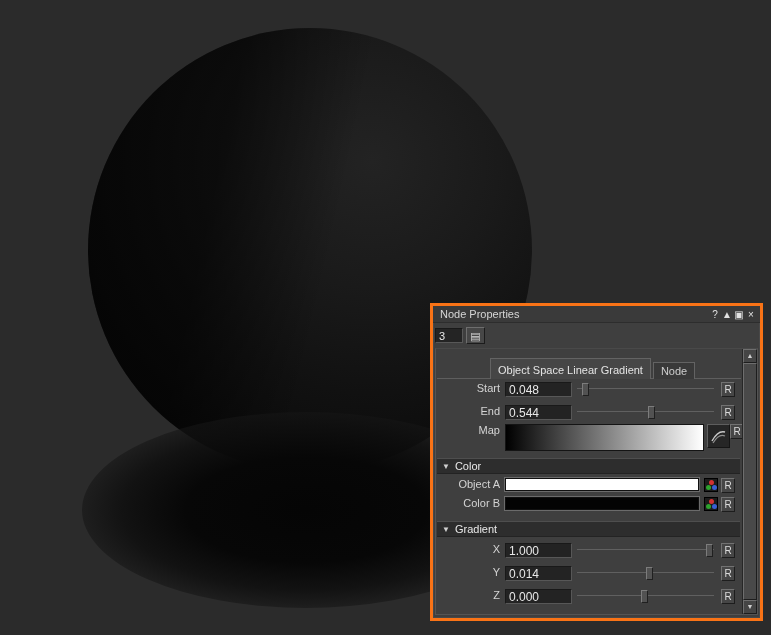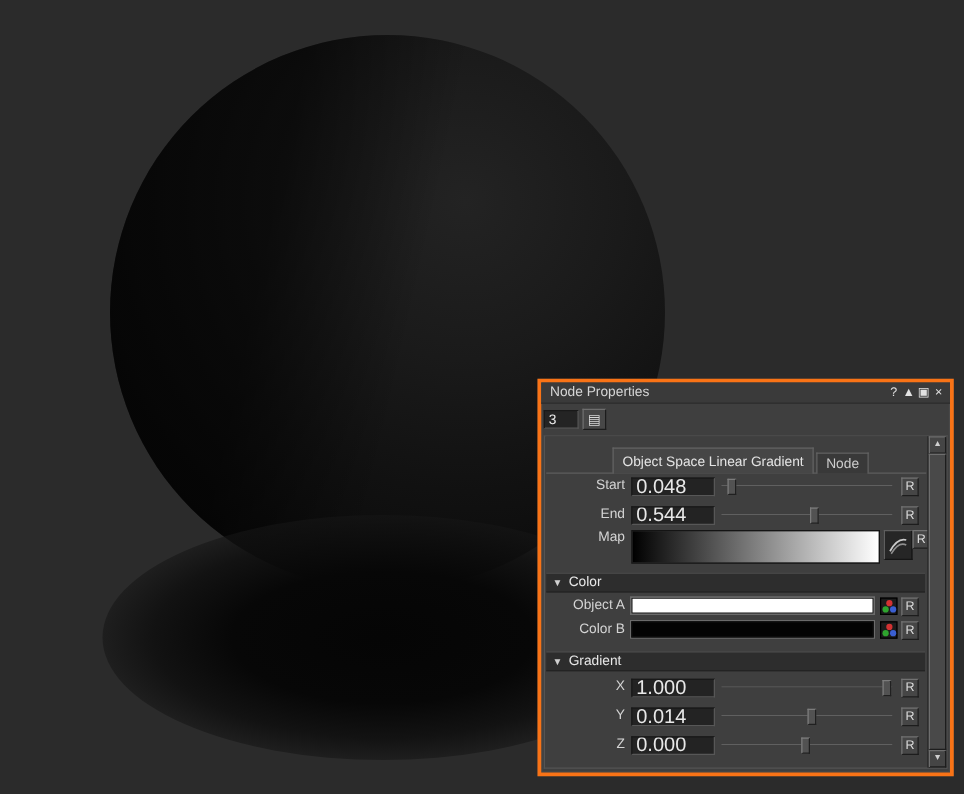--- a/index.html
+++ b/index.html
@@ -34,21 +34,21 @@
 
   .tabbar{position:absolute;left:54px;top:9px;height:21px;display:flex;align-items:flex-end;gap:2px}
   .tab{border:1px solid #636363;border-bottom:none;background:#393939;color:#cdcdcd;
     padding:2px 7px 2px;height:17px;white-space:nowrap;cursor:default}
   .tab.sel{background:#464646;height:21px;padding-top:5px;color:#e4e4e4}
   .tabline{position:absolute;left:1px;right:16px;top:29px;border-top:1px solid #5e5e5e}
 
   .prow{position:absolute;left:16px;right:22px;height:17px;display:flex;}
   .rlabel{width:53px;text-align:right;padding-right:5px;color:#d4d4d4;flex:none;white-space:nowrap}
   .rinput{width:67px;height:15px;background:#232323;border:1px solid;border-color:#191919 #575757 #575757 #191919;
-    color:#e8e8e8;font:inherit;font-size:16px;padding:0 3px;flex:none}
+    color:#e8e8e8;font:inherit;font-size:12px;padding:0 3px;flex:none}
   .slider{flex:1;position:relative;height:15px;margin:0 7px 0 5px}
   .track{position:absolute;left:0;right:0;top:6px;height:1px;background:#1a1a1a;border-bottom:1px solid #606060}
   .handle{position:absolute;top:1px;width:7px;height:13px;background:#525252;
     border:1px solid;border-color:#7c7c7c #202020 #202020 #7c7c7c}
   .rbtn{flex:none;width:14px;height:15px;background:#464646;border:1px solid;
     border-color:#727272 #1d1d1d #1d1d1d #727272;color:#dcdcdc;font-size:10px;line-height:12px;
     text-align:center;padding:0;font-family:inherit}
 
   .maprow{height:28px}
   .mapbar{flex:none;width:199px;height:27px;border:1px solid #141414;background:linear-gradient(to right,#000,#fff)}

